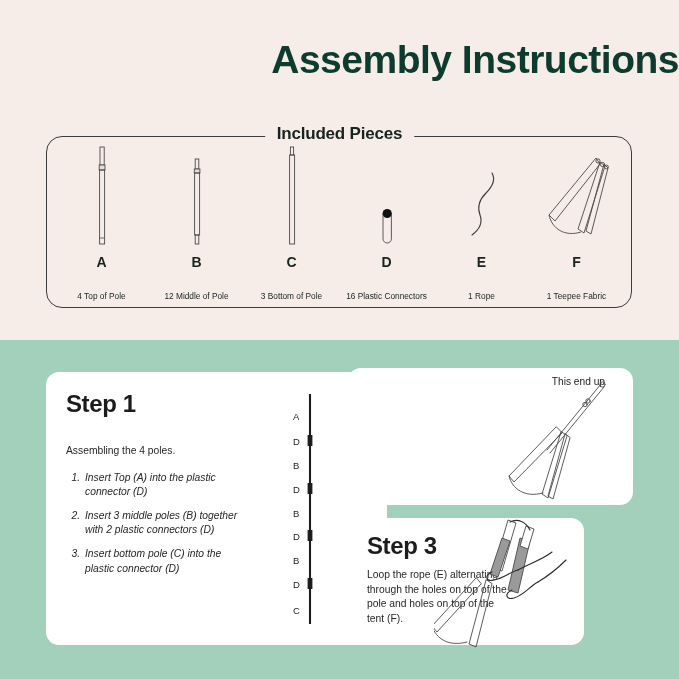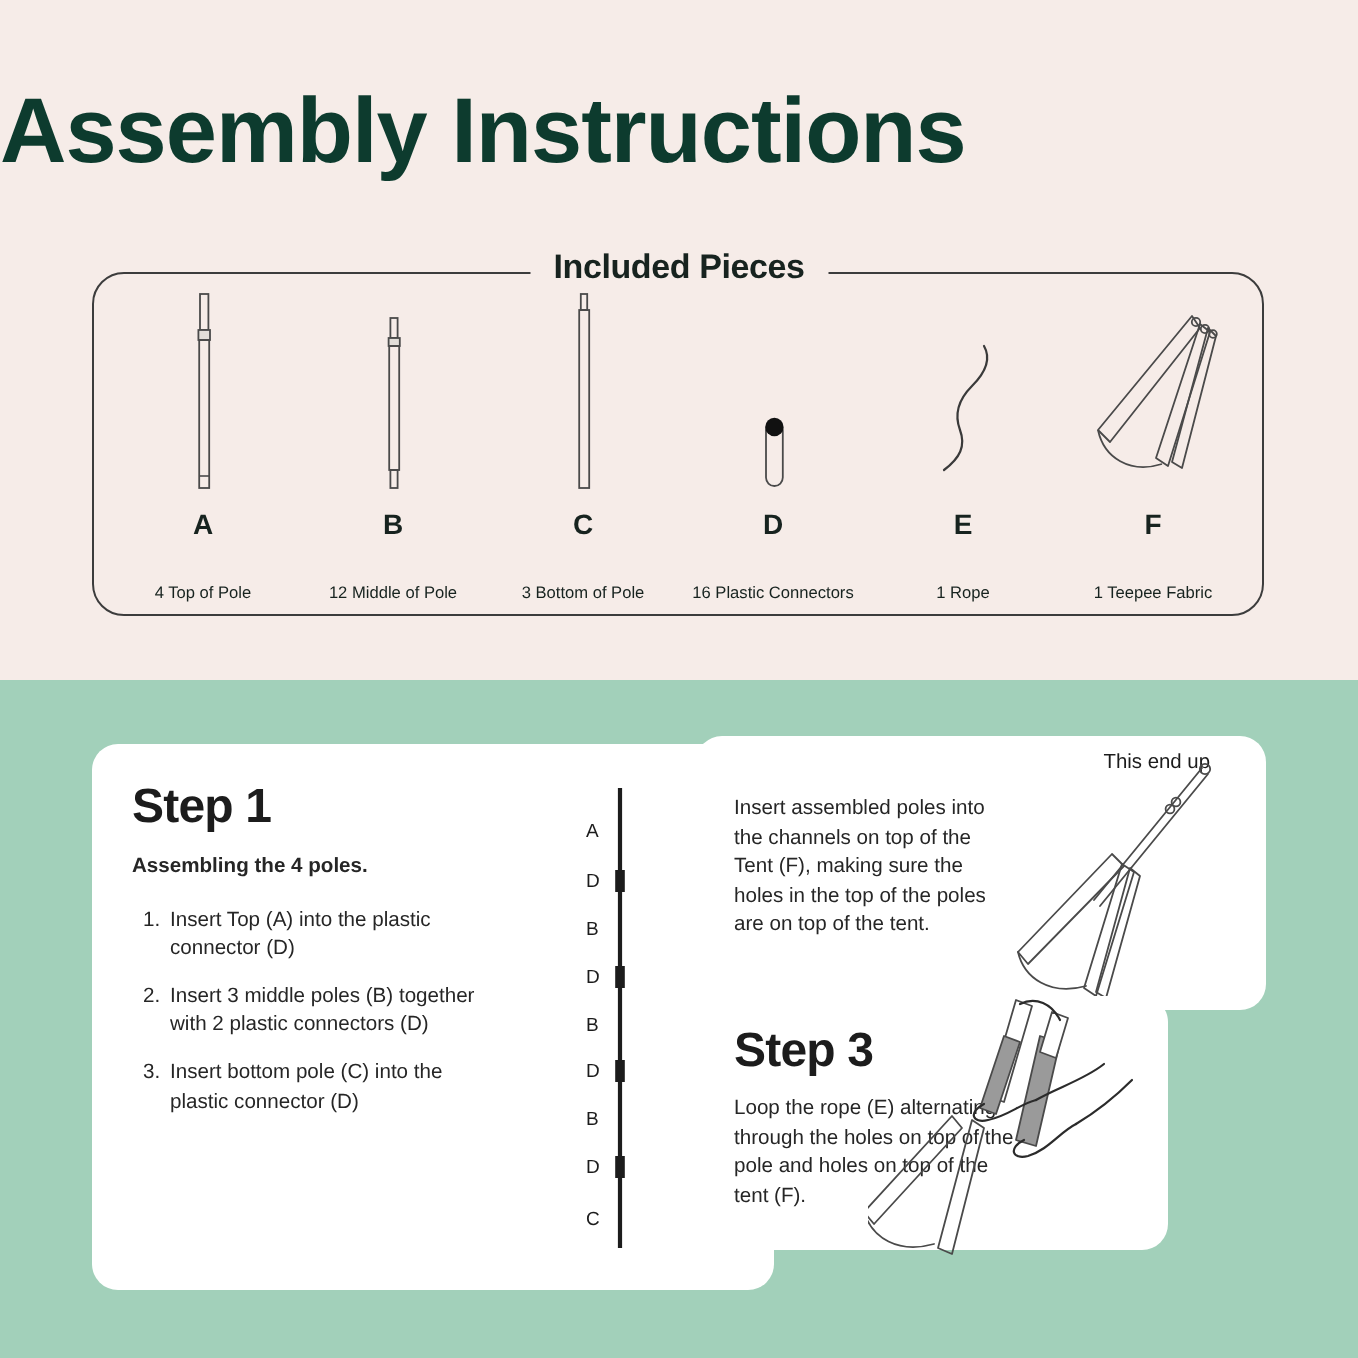--- a/index.html
+++ b/index.html
@@ -34,22 +34,22 @@
     width: 679px;
     height: 339px;
     background: #a2d0ba;
   }
 
   
   .title {
     position: absolute;
     left: 0; top: 38px;
     width: 679px;
-    text-align: left;
-    font-size: 46px;
+    text-align: right;
+    font-size: 39px;
     font-weight: bold;
     letter-spacing: -0.5px;
     color: #0d3b2e;
   }
 
   
   .pieces-frame {
     position: absolute;
     left: 46px; top: 136px;
     width: 586px;
@@ -115,47 +115,48 @@
   }
 
   
   .card {
     position: absolute;
     background: #ffffff;
     border-radius: 13px;
   }
   #card-step1 { left: 46px;  top: 372px; width: 341px; height: 273px; }
   #card-step2 { left: 348px; top: 368px; width: 285px; height: 137px; }
-  #card-step3 { left: 348px; top: 498px; width: 236px; height: 127px; }
+  #card-step3 { left: 348px; top: 518px; width: 236px; height: 127px; }
 
   .step-head {
     font-size: 24px;
     font-weight: bold;
     color: #1c1c1c;
     letter-spacing: -0.4px;
   }
   .step-body {
     font-size: 10.3px;
     color: #262626;
     line-height: 1.42;
   }
 
   
   .s1-text {
     position: absolute;
     left: 20px; top: 18px;
     width: 172px;
   }
-  .s1-sub { margin-top: 9px; font-weight: bold; }
+  .s1-sub { margin-top: 26px; }
   .s1-list {
     margin: 12px 0 0 0;
     padding-left: 17px;
     font-size: 10.3px;
     color: #262626;
     line-height: 1.42;
+    font-style: italic;
   }
   .s1-list li { margin-bottom: 9px; padding-left: 2px; }
   .s1-closing { margin-top: 12px; }
 
   
   .pole-diagram {
     position: absolute;
     left: 205px; top: 18px;
     width: 66px;
     height: 238px;
@@ -328,21 +329,20 @@
         <span style="top:146px">D</span>
         <span style="top:170px">B</span>
         <span style="top:194px">D</span>
         <span style="top:220px">C</span>
       </div>
     </div>
   </div>
 
   <div class="card" id="card-step2">
     <div class="s2-text">
-      <div class="step-body s2-body">Insert assembled poles into the channels on top of the Tent (F), making sure the holes in the top of the poles are on top of the tent.</div>
     </div>
     <div class="s2-note">This end up</div>
     <div class="s2-art">
       <svg width="142" height="130" viewBox="0 0 142 130">
         <g fill="none" stroke="#4a4a4a" stroke-width="0.9" stroke-linejoin="round" stroke-linecap="round">
 
           <path d="M114 12 L60 78"></path>
           <path d="M117 15 L63 81"></path>
           <circle cx="115.5" cy="12.5" r="2.6"></circle>
           <circle cx="101" cy="29" r="2.2"></circle>

